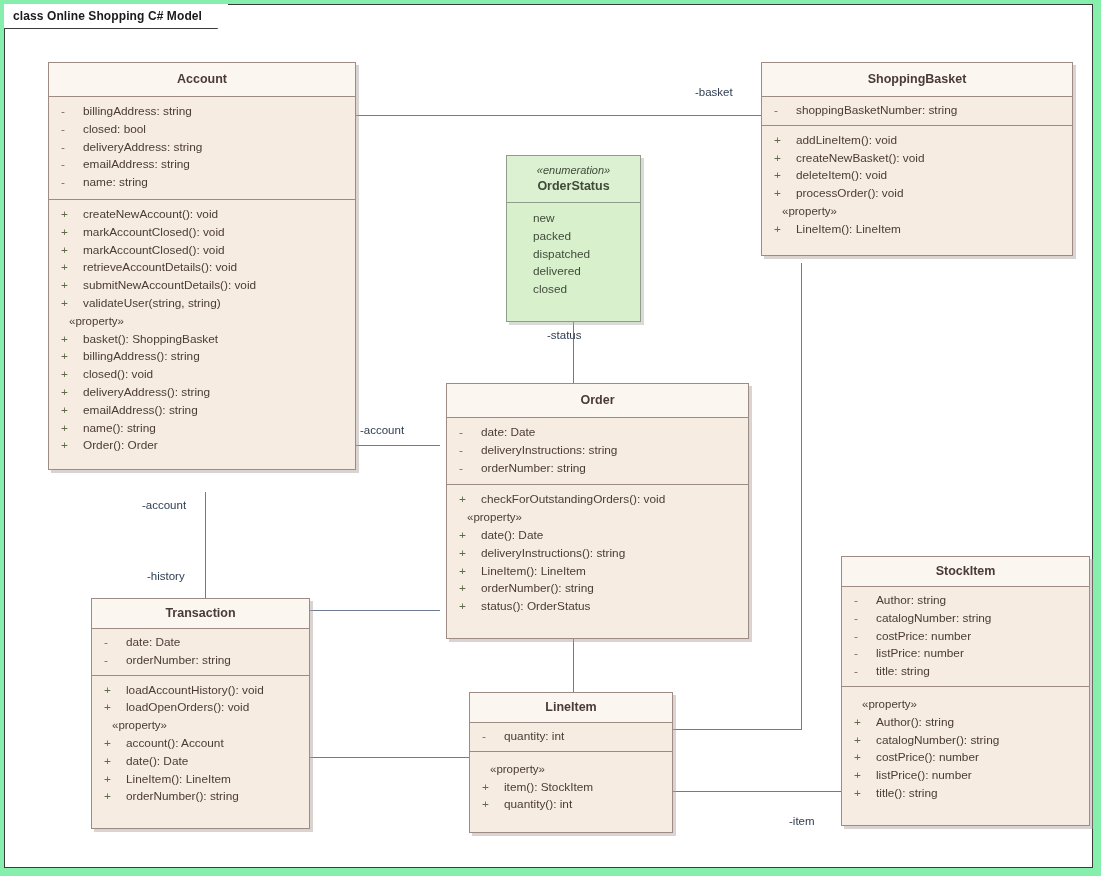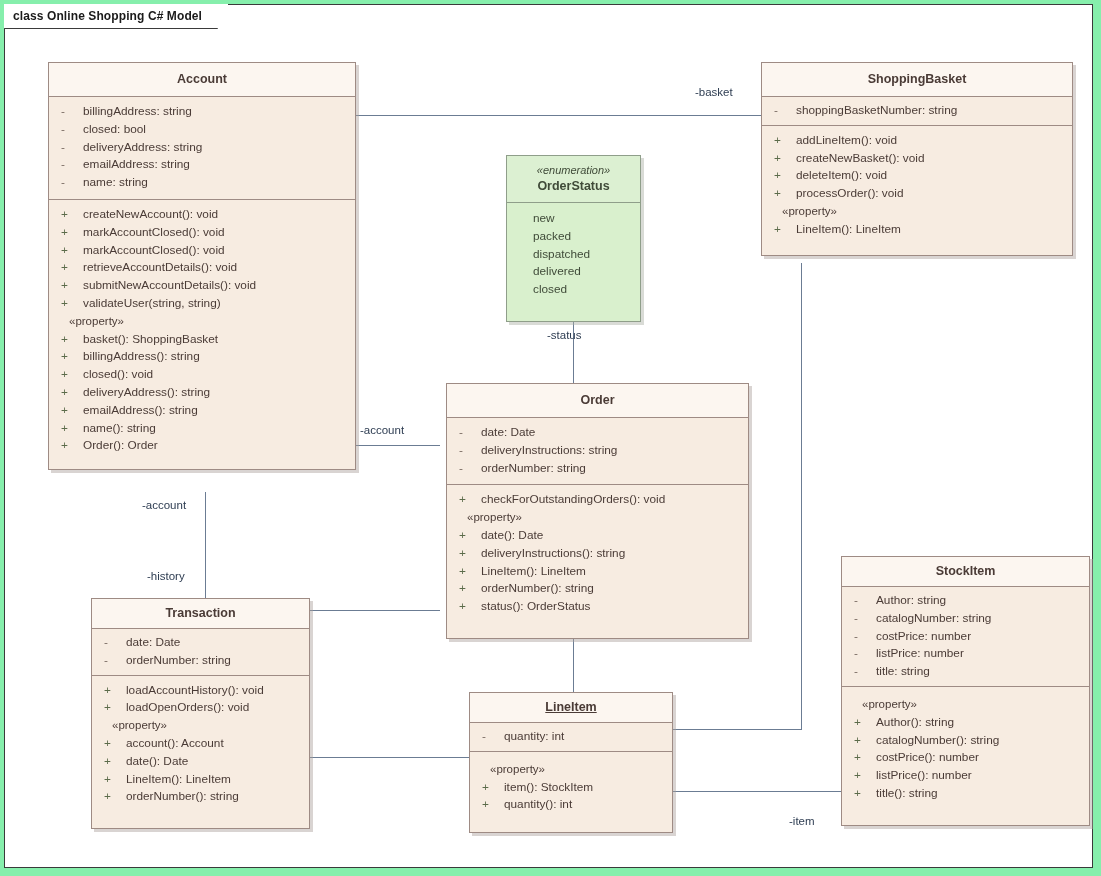--- a/index.html
+++ b/index.html
@@ -397,21 +397,21 @@
           <span class="txt">LineItem(): LineItem</span>
         </div>
       <div class="row">
           <span class="vis">+</span>
           <span class="txt">orderNumber(): string</span>
         </div>
     </div>
   </div>
 
   <div class="uml" style="left:469px; top:692px; width:204px;">
-    <div class="hdr" style="padding:7px 4px;text-decoration:underline;">LineItem</div>
+    <div class="hdr" style="padding:7px 4px;">LineItem</div>
     <div class="cmp" style="padding-top:5px; padding-bottom:5px;">
       <div class="row priv">
           <span class="vis">-</span>
           <span class="txt">quantity: int</span>
         </div>
     </div>
     <div class="cmp" style="padding-top:9px; padding-bottom:18px;">
       <div class="stereo">«property»</div>
       <div class="row">
           <span class="vis">+</span>

